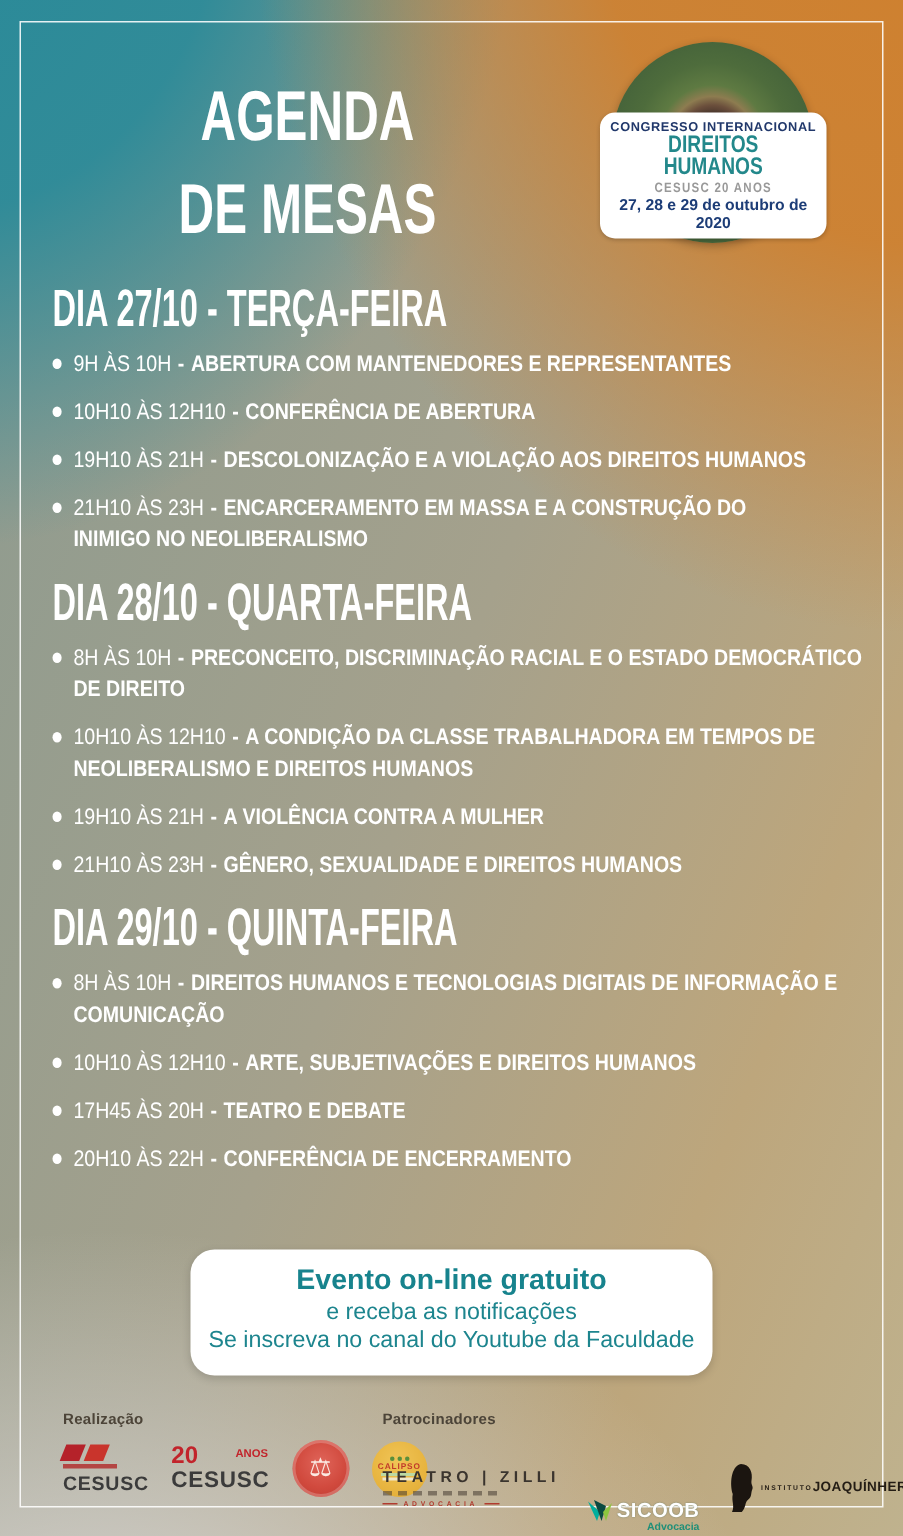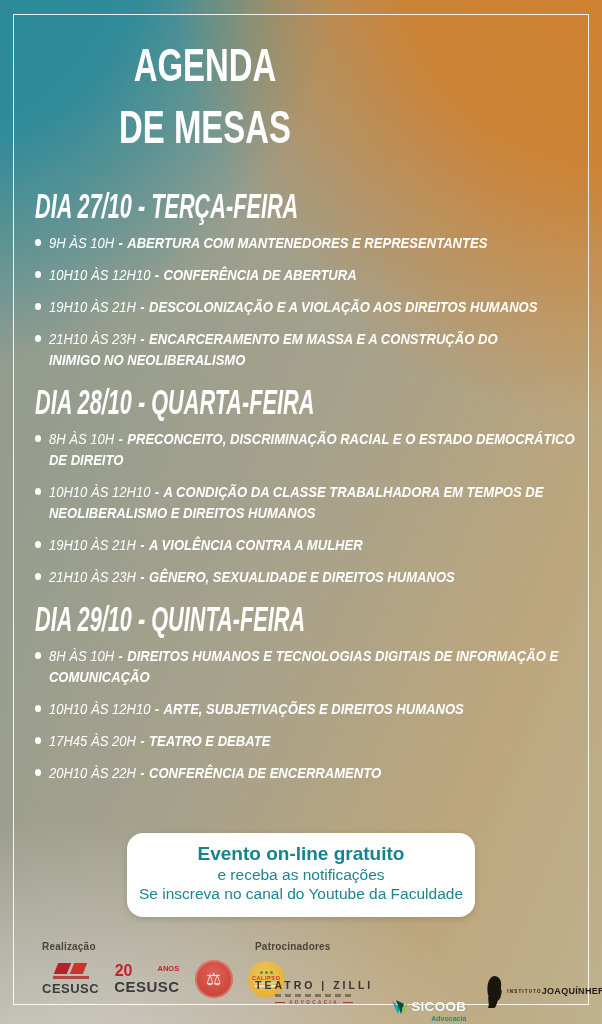--- a/index.html
+++ b/index.html
@@ -9,38 +9,38 @@
     background:
       radial-gradient(ellipse 640px 720px at 102% -8%, rgba(207,128,46,1) 0%, rgba(207,128,46,.92) 34%, rgba(200,140,70,0) 70%),
       radial-gradient(ellipse 580px 660px at -8% -8%, rgba(41,138,153,1) 0%, rgba(41,138,153,.92) 34%, rgba(41,138,153,0) 68%),
       radial-gradient(ellipse 700px 460px at 12% 108%, rgba(215,213,210,.95) 0%, rgba(215,213,210,0) 62%),
       linear-gradient(112deg, #8a9a90 0%, #a5a18c 48%, #bda67c 78%, #bfb28e 100%);
   }
   .frame { position:absolute; left:13px; right:13px; top:14px; bottom:19px;
     border:1.5px solid rgba(255,255,255,.88); pointer-events:none; }
 
   
-  .title-block { position:absolute; top:34px; left:50px; width:310px; text-align:center; color:#fff; }
+  .title-block { position:absolute; top:46px; left:50px; width:310px; text-align:center; color:#fff; }
   .title-inner { transform:scaleX(.70); transform-origin:50% 0; }
   .title-line { display:block; font-size:47px; font-weight:700; line-height:62px; letter-spacing:0; }
 
   
   .badge { position:absolute; left:408px; top:28px; width:134px; height:134px; }
   .badge-photo { width:134px; height:134px; border-radius:50%;
     background: radial-gradient(circle at 50% 48%, #2e2220 0%, #3f2e28 15%, #6b4f3c 23%, #8d7c50 29%, #5e7a42 37%, #4e6c3c 52%, #45633a 72%, #3a5833 100%);
     box-shadow:0 2px 6px rgba(0,0,0,.28); }
   .badge-label { position:absolute; left:-8px; right:-9px; top:47px; background:#fff; border-radius:10px;
     padding:4px 2px 4px; text-align:center; box-shadow:0 1px 3px rgba(0,0,0,.22); }
   .bl1 { display:block; font-size:8.5px; font-weight:800; color:#21386b; letter-spacing:.4px; line-height:10px; }
   .bl2 { display:block; font-size:16px; font-weight:800; color:#23888b; line-height:15px; transform:scaleX(.80); }
   .bl3 { display:block; font-size:9px; font-weight:700; color:#999; letter-spacing:1px; line-height:10px; margin-top:1px; transform:scaleX(.85); }
   .bl4 { display:block; font-size:10.5px; font-weight:800; color:#1d3d77; line-height:12px; margin-top:1px; }
 
   
-  .content { position:absolute; left:35px; top:188px; width:556px; color:#fff;font-style:italic; }
+  .content { position:absolute; left:35px; top:188px; width:556px; color:#fff; }
   .day + .day { margin-top:14px; }
   .day-title { display:inline-block; font-size:35px; font-weight:700; line-height:36px;
     transform:scaleX(.62); transform-origin:0 50%; white-space:nowrap; margin:0; }
   .items { list-style:none; margin:8px 0 0; padding:0; }
   .item { position:relative; padding-left:16px; margin-bottom:11px; font-size:15px; line-height:21px;
     width:630px; transform:scaleX(.87); transform-origin:0 0; }
   .item .dot { position:absolute; left:0; top:7px; width:7px; height:7px; border-radius:50%; background:#fff; }
   .time { font-weight:400; }
   .sep { font-weight:700; margin:0 5px; }
   .ttl { font-weight:700; white-space:pre-line; }
@@ -52,21 +52,21 @@
   .info-l1 { display:block; color:#17838d; font-weight:700; font-size:19px; line-height:23px; }
   .info-l2 { display:block; color:#1d858e; font-size:15.5px; line-height:19px; }
 
   
   .footer { position:absolute; left:40px; right:18px; top:936px; height:62px; color:#4c4438; }
   .f-label { font-size:10px; font-weight:700; letter-spacing:.2px; }
   .realizacao { position:absolute; left:2px; top:0; }
   .patrocinadores { position:absolute; left:215px; top:0; }
   .logo-row { display:flex; align-items:center; margin-top:6px; }
   .r-row { gap:15px; } .p-row { gap:18px; }
-  .logo { display:flex; flex-direction:column; align-items:center; }
+  .logo { display:flex; flex-direction:column; align-items:flex-start; }
 
   .flags { display:flex; gap:3px; }
   .flag { width:13px; height:11px; transform:skewX(-22deg); }
   .flag-a { background:#b5222a; } .flag-b { background:#c9342c; }
   .tinybar { width:36px; height:3px; background:rgba(178,40,40,.8); margin:2px 0; }
   .cesusc-name { font-size:13px; font-weight:800; color:#3b3b3b; letter-spacing:.5px; }
 
   .anos-row { display:flex; align-items:flex-start; color:#c2242b; }
   .anos-num { font-size:16px; font-weight:800; line-height:15px; }
   .anos-txt { font-size:7.5px; font-weight:800; margin-top:1px;margin-left:25px; }
@@ -111,20 +111,29 @@
 <div class="poster">
   <div class="frame"></div>
 
   <div class="title-block">
     <div class="title-inner">
       <span class="title-line">AGENDA</span>
       <span class="title-line">DE MESAS</span>
     </div>
   </div>
 
+  <div class="badge">
+    <div class="badge-photo"></div>
+    <div class="badge-label">
+      <span class="bl1">CONGRESSO INTERNACIONAL</span>
+      <span class="bl2">DIREITOS HUMANOS</span>
+      <span class="bl3">CESUSC 20 ANOS</span>
+      <span class="bl4">27, 28 e 29 de outubro de 2020</span>
+    </div>
+  </div>
 
   <div class="content">
 
     <section class="day">
       <h2 class="day-title">DIA 27/10 - TERÇA-FEIRA</h2>
       <ul class="items">
         <li class="item">
           <span class="dot"></span>
           <span class="time">9H ÀS 10H</span><span class="sep">-</span><span class="ttl">ABERTURA COM MANTENEDORES E REPRESENTANTES</span>
         </li>

